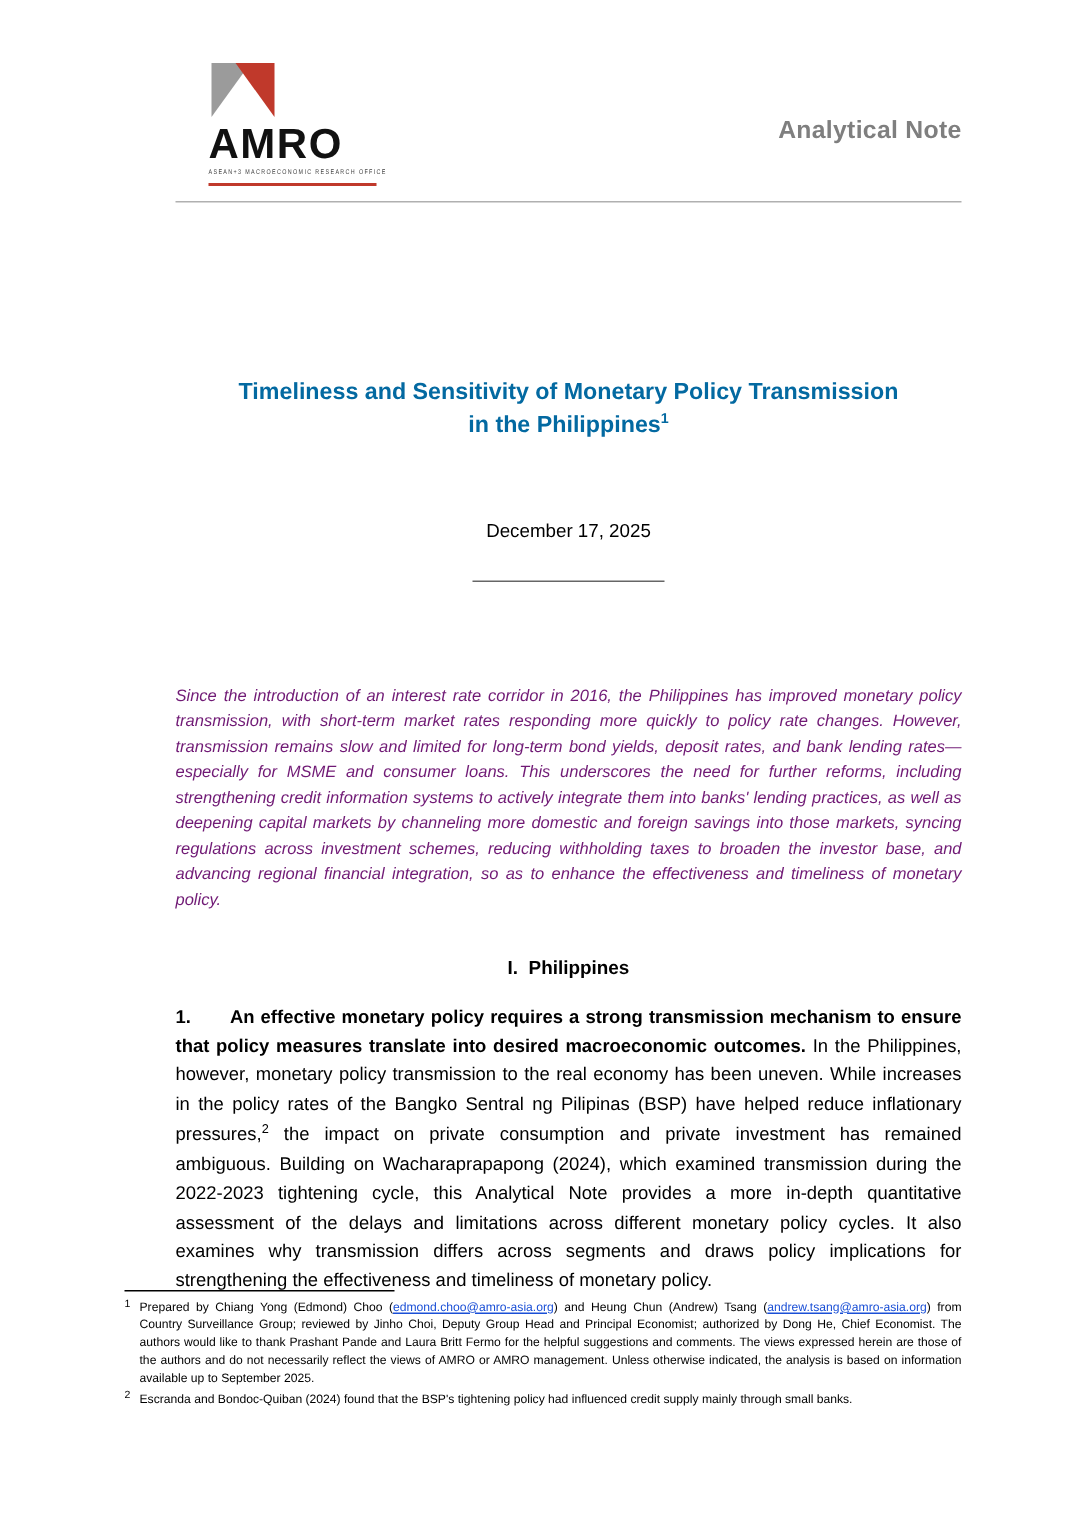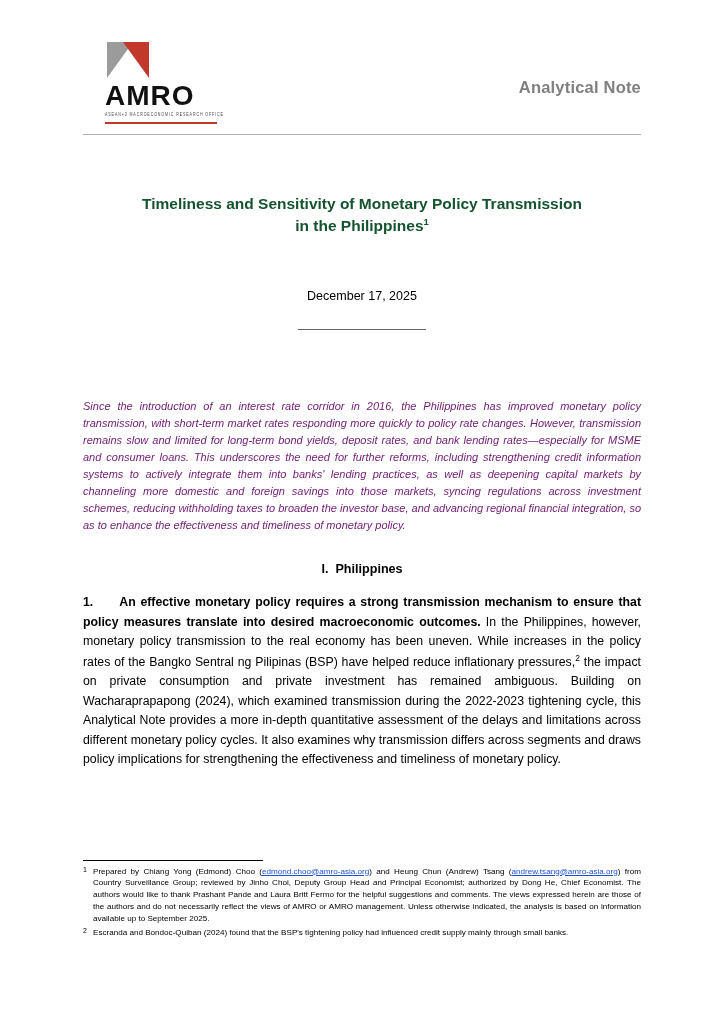--- a/index.html
+++ b/index.html
@@ -12,21 +12,21 @@
     height: 1024px;
     font-family: "Liberation Sans", sans-serif;
     color: #000000;
     position: relative;
     overflow: hidden;
   }
   .page {
     width: 724px;
     height: 1024px;
     box-sizing: border-box;
-    padding: 40px 83px 0 83px;
+    padding: 40px 83px 0 117px;
     position: relative;
   }
 
   
   .header {
     display: flex;
     align-items: flex-start;
     justify-content: space-between;
     height: 86px;
   }
@@ -96,23 +96,23 @@
   }
   .logo-rule {
     width: 112px;
     border-top: 2.5px solid #c0392b;
     margin-top: 6px;
     margin-left: 0;
   }
 
   
   .title {
-    margin-top: 58px;
+    margin-top: 116px;
     text-align: center;
-    color: #14532d;
+    color: #0369a1;
     font-weight: bold;
     font-size: 15.5px;
     line-height: 1.45;
   }
   .title sup {
     font-size: 9.5px;
     vertical-align: super;
   }
   .doc-date {
     margin-top: 51px;

